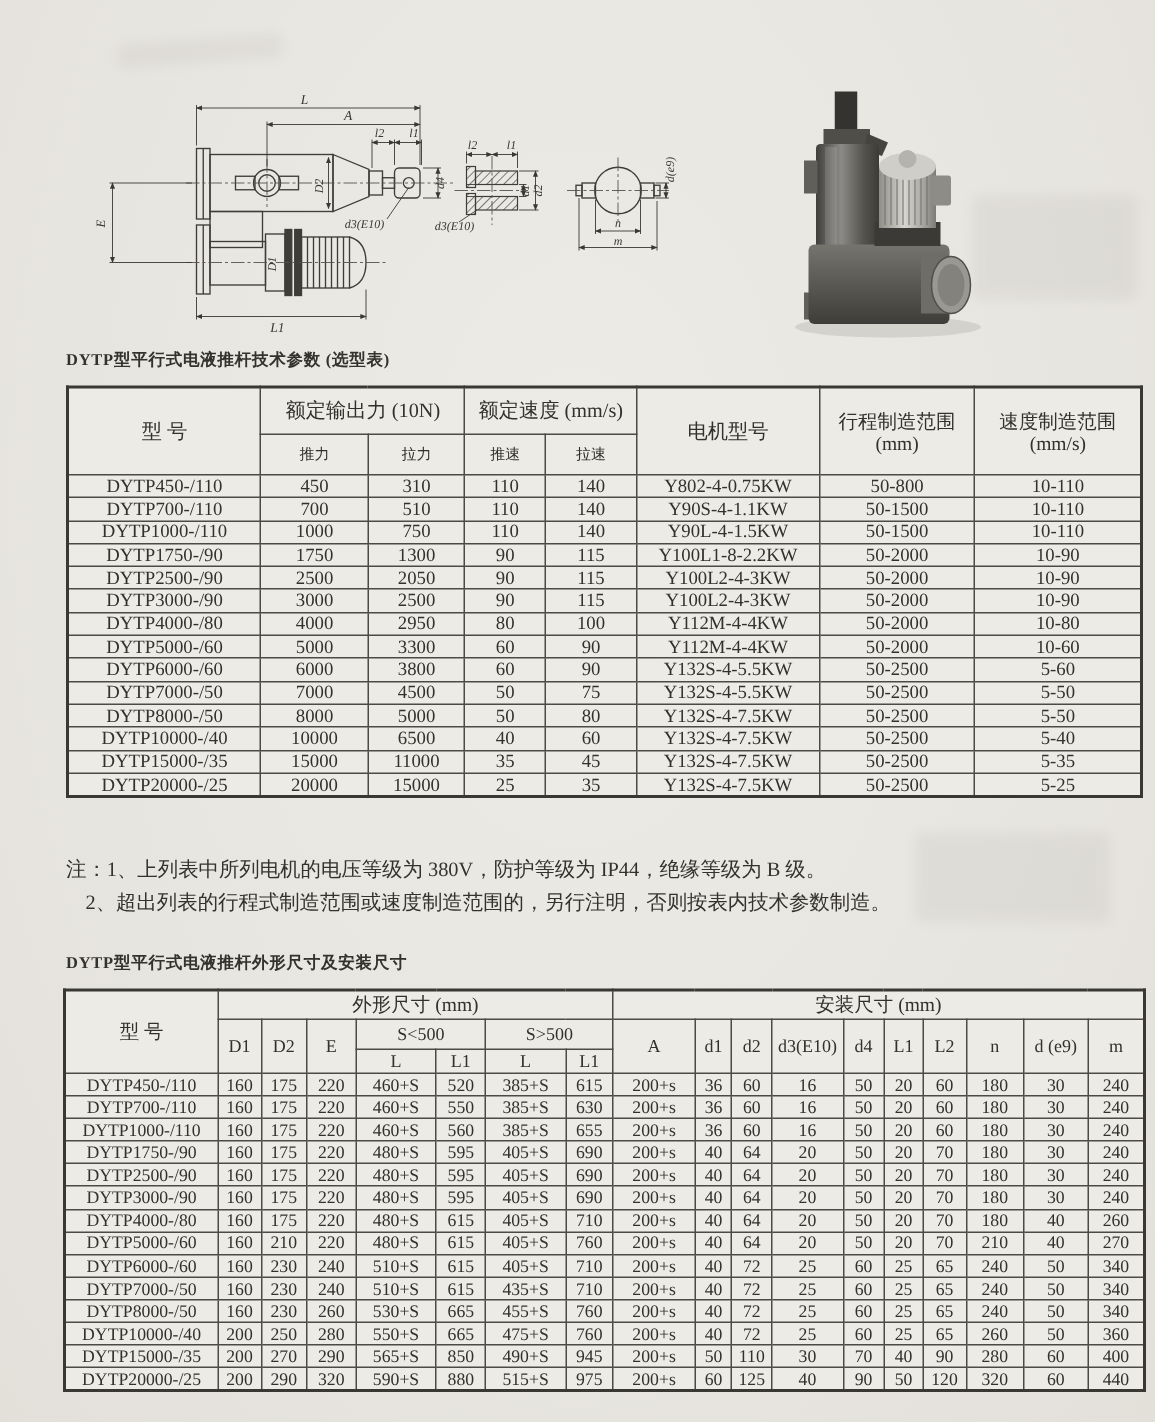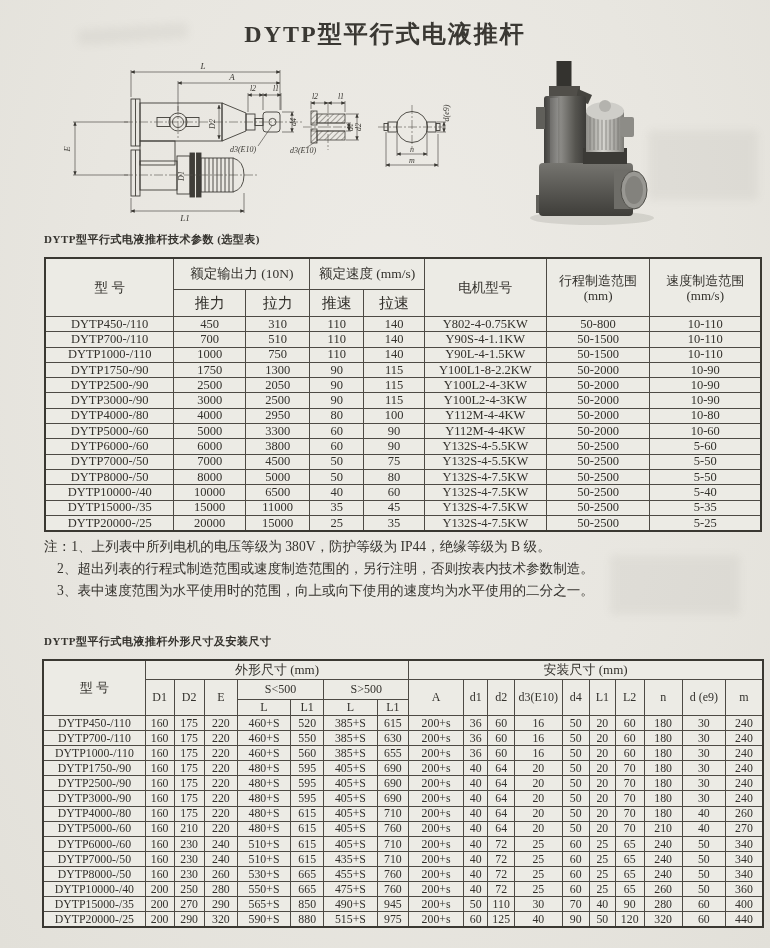--- a/index.html
+++ b/index.html
@@ -19,50 +19,49 @@
   }
   .tblwrap{position:absolute;}
   table{border-collapse:collapse; table-layout:fixed; width:100%; background:#ecebe5;}
   th,td{
     border:1px solid #4d4a44; text-align:center; vertical-align:middle;
     font-weight:normal; padding:0; overflow:hidden; white-space:nowrap; color:#33312c;
   }
   table{border:2px solid #3a3832;}
   
   .spec th{font-size:13.5px;}
-  .spec .sub th{font-size:15px; height:26px;}
+  .spec .sub th{font-size:10px; height:26px;}
   .spec .grp th{height:30px;}
   .spec td{height:14.3px; font-size:12.5px; line-height:13px;}
   .two-line{display:block; font-size:13px; line-height:15px;}
   
   .dim th{font-size:12px;}
   .dim .r1 th{height:17px; font-size:13px;}
   .dim .r2 th{height:19px;}
   .dim .r3 th{height:14px; font-size:12px;}
   .dim td{height:14.1px; font-size:11.8px; line-height:12.5px;}
   .notes{
     position:absolute; left:44px; top:536px; width:700px;
     font-size:13.6px; line-height:22px; color:#34322d;
   }
-  .note-first{padding-left:24px; text-indent:-24px;}
+  .note-first{padding-left:24px; text-indent:-24px;margin-top:33px;}
   .note{padding-left:24px; text-indent:-11px;}
   .footnote{position:absolute; left:46px; top:925px; font-size:14px; color:#34322d;margin-top:33px;}
   svg text{font-family:"Liberation Serif","DejaVu Serif",serif; font-style:italic; fill:#3a3833;}
   .drawing, .photo{position:absolute;}
 </style>
 </head>
 <body>
 
 <div class="page">
 
   <div class="ghost" style="left:78px;top:26px;width:110px;height:16px;transform:rotate(-4deg);"></div>
   <div class="ghost" style="left:648px;top:130px;width:110px;height:70px;"></div>
   <div class="ghost" style="left:610px;top:555px;width:130px;height:60px;"></div>
 
-  <div class="title">DYTP型平行式电液推杆</div>
 
   <svg class="drawing" style="left:60px;top:58px;" width="472" height="178" viewBox="60 58 472 178">
     <defs>
       <marker id="ar" viewBox="0 0 10 10" refX="9" refY="5" markerWidth="7" markerHeight="7" orient="auto-start-reverse">
         <path d="M0,1 L10,5 L0,9 z" fill="#3a3833"></path>
       </marker>
       <pattern id="h" width="4" height="4" patternUnits="userSpaceOnUse" patternTransform="rotate(45)">
         <line x1="0" y1="0" x2="0" y2="4" stroke="#55524c" stroke-width="1"></line>
       </pattern>
     </defs>
@@ -425,21 +424,20 @@
             <td>50-2500</td>
             <td>5-25</td>
           </tr>
         </tbody>
     </table>
   </div>
 
   <div class="notes">
     <div class="note-first">注：1、上列表中所列电机的电压等级为 380V，防护等级为 IP44，绝缘等级为 B 级。</div>
     <div class="note">2、超出列表的行程式制造范围或速度制造范围的，另行注明，否则按表内技术参数制造。</div>
-    <div class="note">3、表中速度范围为水平使用时的范围，向上或向下使用的速度均为水平使用的二分之一。</div>
   </div>
 
   <div class="caption" style="top:634px;text-align:center;">DYTP型平行式电液推杆外形尺寸及安装尺寸</div>
   <div class="tblwrap" style="left:42px; top:659px; width:722px;">
     <table class="dim">
       <colgroup>
         <col style="width:14.2%">
           <col style="width:4%">
           <col style="width:4.2%">
           <col style="width:4.6%">

